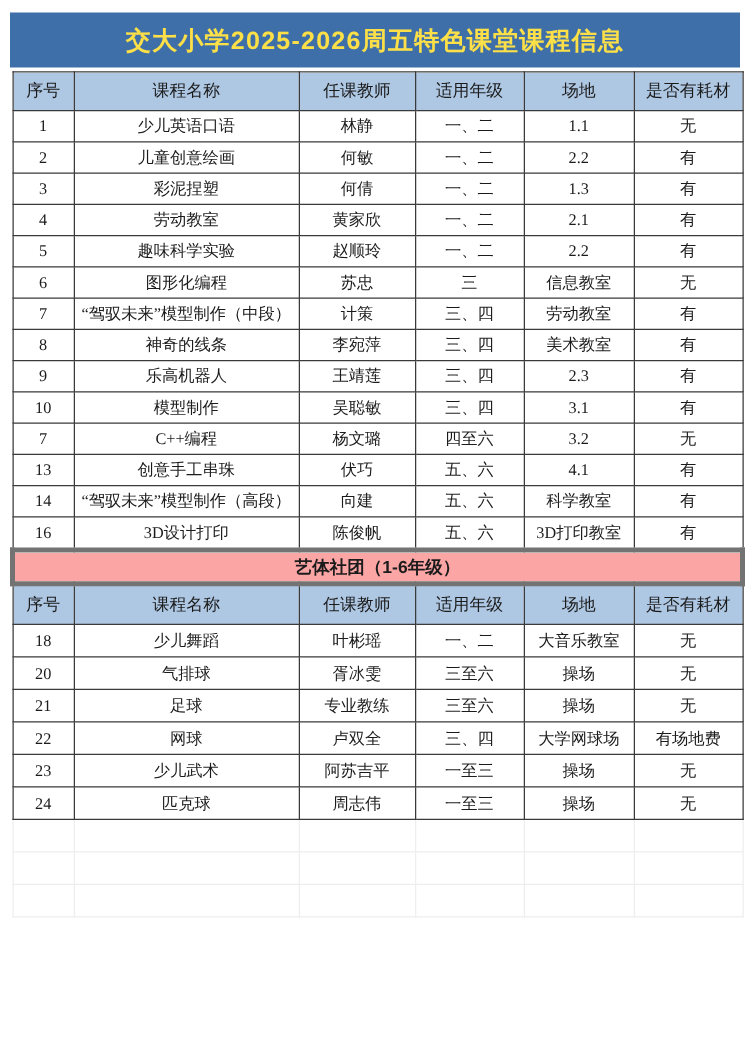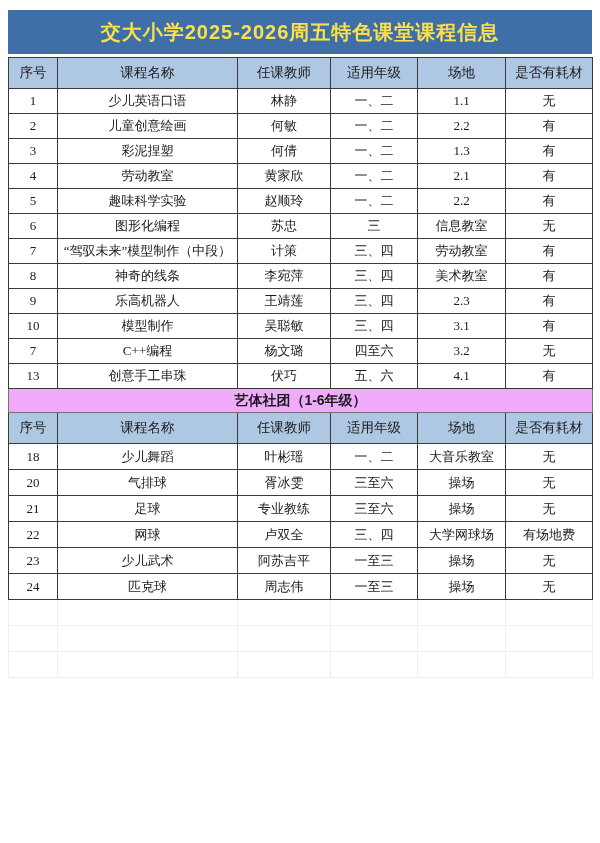--- a/index.html
+++ b/index.html
@@ -57,26 +57,26 @@
   }
   tr.data td {
     font-family: "Liberation Serif", serif;
     font-size: 13px;
     height: 24px;
     border: 1px solid #3a3a3a;
     background: #ffffff;
   }
   tr.data2 td { height: 25px; }
   tr.sec td {
-    background: #f0abfc;
+    background: #fca5a5;
     font-family: "Liberation Sans", sans-serif;
     font-weight: bold;
     font-size: 14px;
     height: 23px;
-    border: 1px solid #737373;
+    border: 4px solid #737373;
   }
   tr.empty td {
     height: 25px;
     border: 1px solid #efeded;
     background: #ffffff;
   }
   tr.empty.first td { border-top: none; }
 </style>
 </head>
 <body>
@@ -191,20 +191,36 @@
           <td>无</td>
         </tr>
         <tr class="data">
           <td>13</td>
           <td>创意手工串珠</td>
           <td>伏巧</td>
           <td>五、六</td>
           <td>4.1</td>
           <td>有</td>
         </tr>
+        <tr class="data">
+          <td>14</td>
+          <td>“驾驭未来”模型制作（高段）</td>
+          <td>向建</td>
+          <td>五、六</td>
+          <td>科学教室</td>
+          <td>有</td>
+        </tr>
+        <tr class="data">
+          <td>16</td>
+          <td>3D设计打印</td>
+          <td>陈俊帆</td>
+          <td>五、六</td>
+          <td>3D打印教室</td>
+          <td>有</td>
+        </tr>
         <tr class="sec">
           <td colspan="6">艺体社团（1-6年级）</td>
         </tr>
         <tr class="hdr">
           <td>序号</td>
           <td>课程名称</td>
           <td>任课教师</td>
           <td>适用年级</td>
           <td>场地</td>
           <td>是否有耗材</td>

